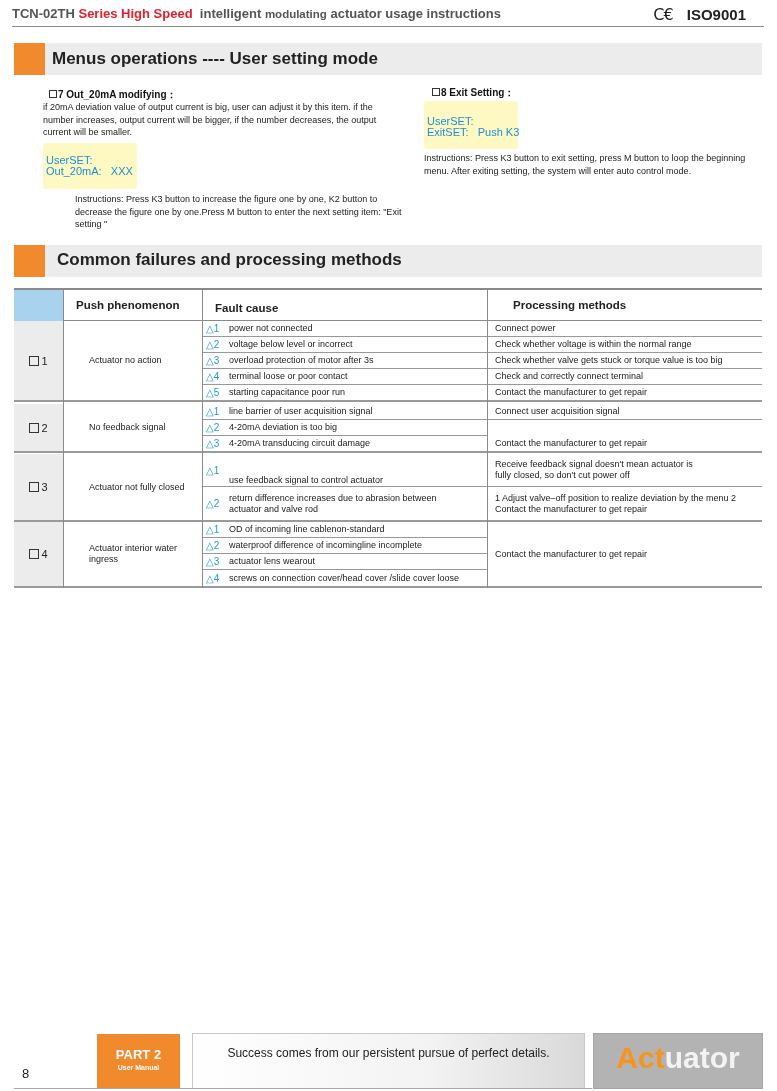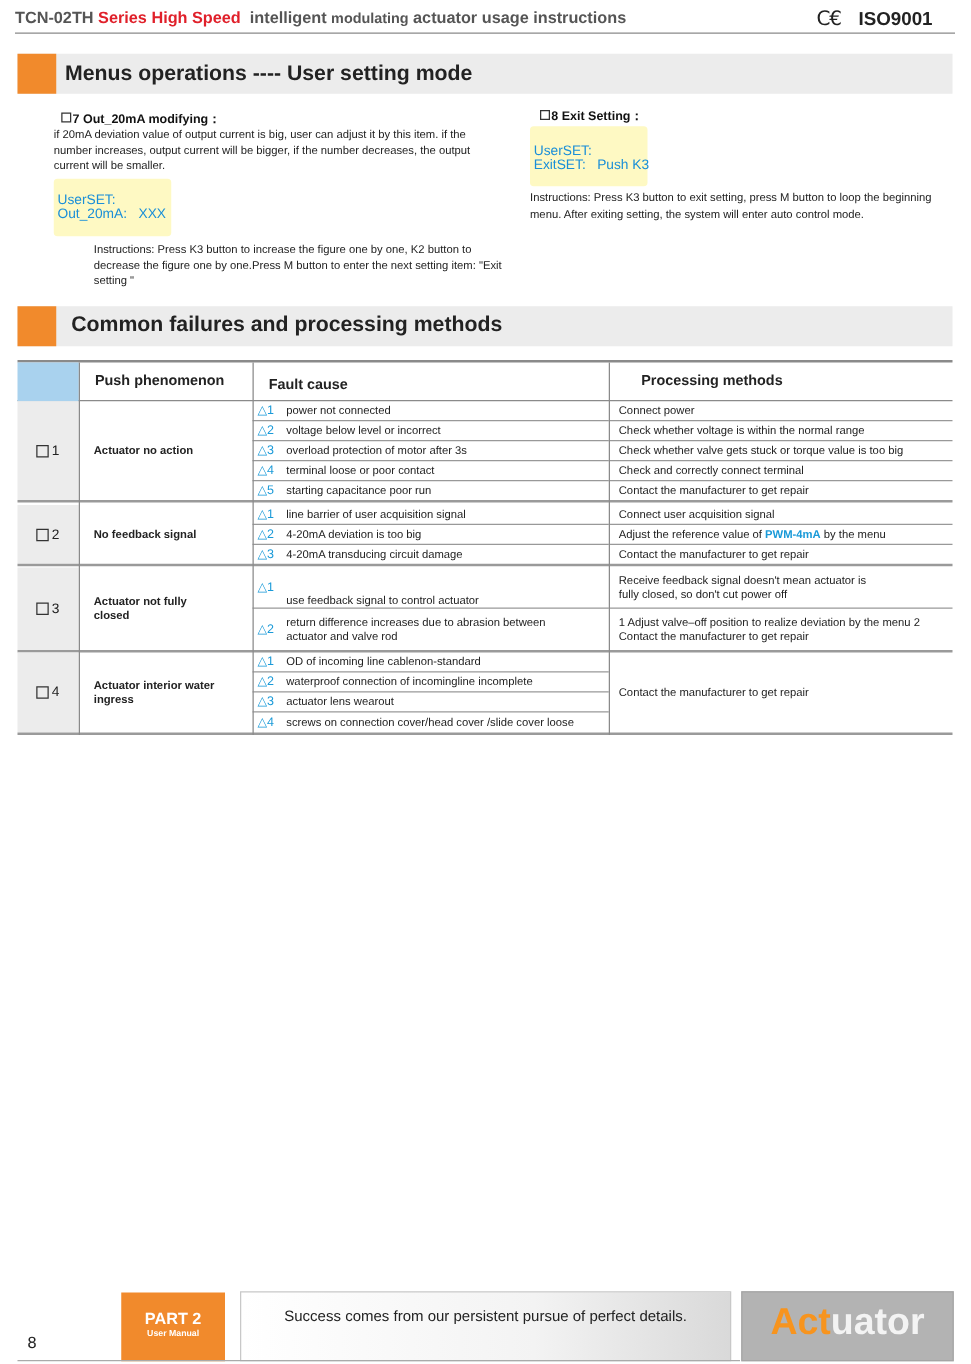--- a/index.html
+++ b/index.html
@@ -29,21 +29,21 @@
   .lcd { position: absolute; background: #fef9c3; border-radius: 3px; color: #1a8fd8; font-size: 11px; line-height: 11px; padding: 0 0 0 0; }
   .lcd div { white-space: pre; }
   .tbl-wrap { position: absolute; left: 14px; top: 288px; width: 748px; }
   .tbl-top-line { position: absolute; left: 0; top: 0; width: 748px; height: 2px; background: #8a8a8a; }
   .hdr-row { position: absolute; left: 0; top: 2px; width: 748px; height: 31px; border-bottom: 1px solid #8a8a8a; }
   .hdr-blue { position: absolute; left: 0; top: 0; width: 49px; height: 31px; background: #a9d2ee; }
   .hdr-cell { position: absolute; top: 0; height: 31px; font-weight: bold; font-size: 11.5px; color: #222; }
   .vline { position: absolute; width: 1px; background: #8a8a8a; }
   .group { position: absolute; left: 0; width: 748px; }
   .group .num { position: absolute; left: 0; top: 0; width: 49px; background: #ececec; font-size: 11px; display: flex; align-items: center; justify-content: center; }
-  .group .phen { position: absolute; left: 44px; width: 139px; top: 0; display: flex; align-items: center; padding-left: 17px; font-size: 9px; line-height: 11px; font-weight: bold; }
+  .group .phen { position: absolute; left: 58px; width: 139px; top: 0; display: flex; align-items: center; padding-left: 17px; font-size: 9px; line-height: 11px; }
   .group .sep { position: absolute; left: 0; width: 748px; height: 2px; background: #9a9a9a; }
   .cause-row { position: absolute; left: 188px; width: 285px; border-bottom: 1px solid #999; display: flex; align-items: center; padding-left: 4px; font-size: 9px; line-height: 11px; }
   .cause-row.last { border-bottom: none; }
   .tri { color: #1a9ad8; font-size: 10px; width: 23px; flex: none; white-space: nowrap; }
   .method-row { position: absolute; left: 473px; width: 275px; border-bottom: 1px solid #999; display: flex; align-items: center; padding-left: 8px; font-size: 9px; line-height: 11px; }
   .method-row.last { border-bottom: none; }
   .hl { color: #1a9ad8; font-weight: bold; }
 
   
   .page-num { position: absolute; left: 22px; top: 1066px; font-size: 13px; color: #222; }
@@ -171,23 +171,20 @@
           <span class="tri">△2</span>
           <span>4-20mA deviation is too big</span>
         </div>
         <div class="cause-row last" style="top: 32px; height: 15px;">
           <span class="tri">△3</span>
           <span>4-20mA transducing circuit damage</span>
         </div>
         <div class="method-row" style="top: 0px; height: 16px;">
           <span>Connect user acquisition signal</span>
         </div>
-        <div class="method-row" style="top: 16px; height: 16px;">
-          <span>Adjust the reference value of <span class="hl">PWM-4mA</span> by the menu</span>
-        </div>
         <div class="method-row last" style="top: 32px; height: 15px;">
           <span>Contact the manufacturer to get  repair</span>
         </div>
         <div class="sep" style="top: 47px;"></div>
       </div>
       <div class="group" style="top: 166px; height: 66px;">
         <div class="num" style="height: 66px;">
           <span class="checkbox" style="width: 10px; height: 10px; margin-right: 2px;"></span>
           <span>3</span>
         </div>
@@ -217,21 +214,21 @@
         </div>
         <div class="phen" style="height: 64px;">
           <span style="max-width: 105px;">Actuator interior water ingress</span>
         </div>
         <div class="cause-row" style="top: 0px; height: 16px;">
           <span class="tri">△1</span>
           <span>OD of incoming line cablenon-standard</span>
         </div>
         <div class="cause-row" style="top: 16px; height: 16px;">
           <span class="tri">△2</span>
-          <span>waterproof connection of incomingline  incomplete</span>
+          <span>waterproof difference of incomingline  incomplete</span>
         </div>
         <div class="cause-row" style="top: 32px; height: 16px;">
           <span class="tri">△3</span>
           <span>actuator lens wearout</span>
         </div>
         <div class="cause-row last" style="top: 48px; height: 16px;">
           <span class="tri">△4</span>
           <span>screws on connection cover/head cover /slide cover loose</span>
         </div>
         <div class="method-row last" style="top: 0px; height: 64px;">

